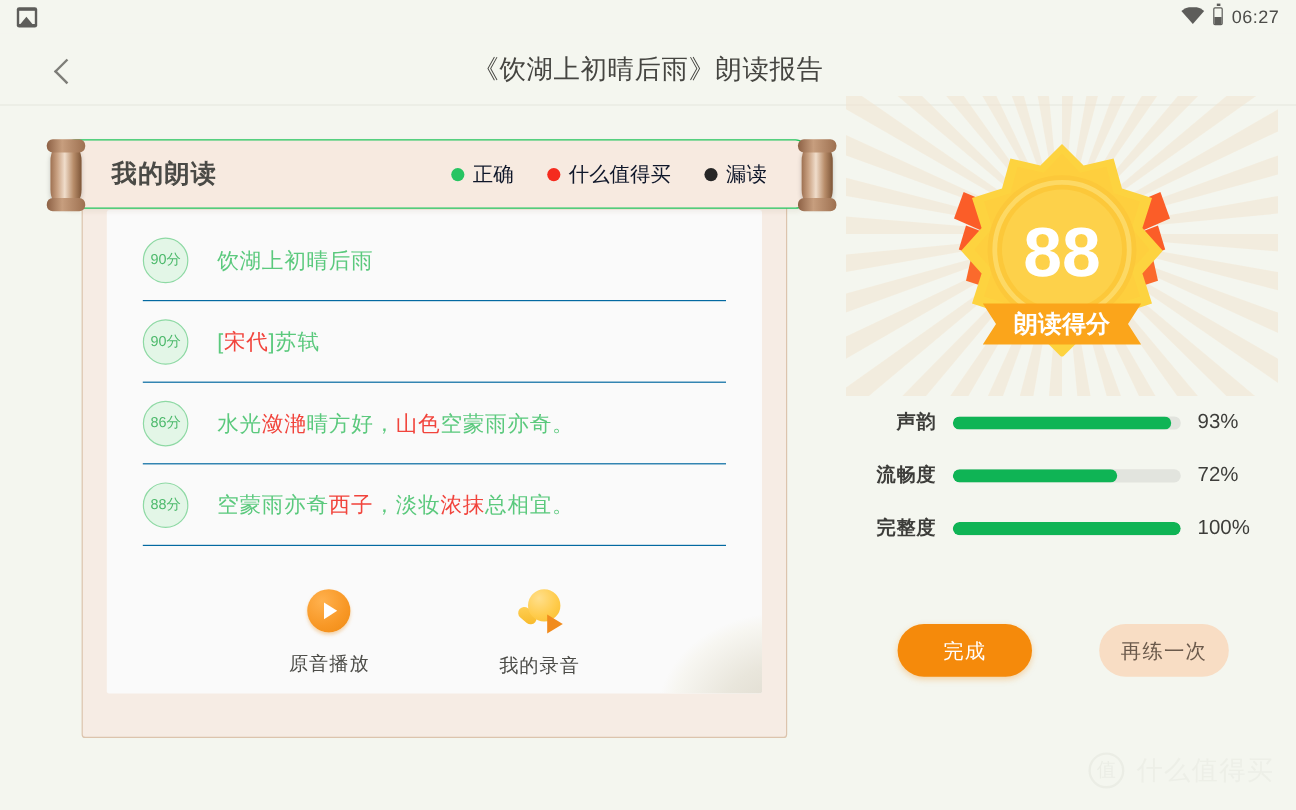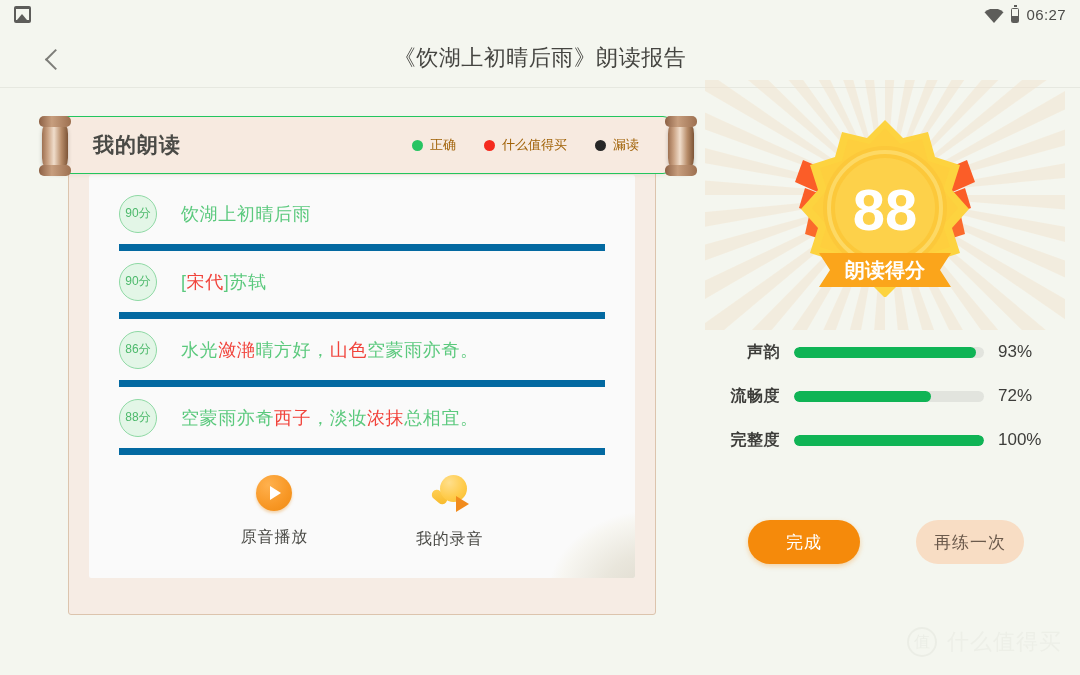--- a/index.html
+++ b/index.html
@@ -12,21 +12,21 @@
   #root { position: relative; width: 1080px; height: 675px; }
 
   
   .statusbar {
     position: absolute; left: 0; top: 0; width: 1080px; height: 28px;
     background: #f4f6ef;
     display: flex; align-items: center; justify-content: space-between;
     padding: 0 14px;
   }
   .sb-left { display: flex; align-items: center; gap: 8px; }
-  .sb-right { display: flex; align-items: flex-end; gap: 7px; }
+  .sb-right { display: flex; align-items: flex-start; gap: 7px; }
   .img-icon {
     width: 17px; height: 17px; background: #5d5d5a; border-radius: 2px;
     position: relative; overflow: hidden;
   }
   .img-icon::before {
     content: ""; position: absolute; left: 2px; right: 2px; top: 3px; bottom: 3px;
     background: #f4f6ef;
   }
   .img-icon::after {
     content: ""; position: absolute; left: 3px; bottom: 3px;
@@ -93,21 +93,21 @@
     border-radius: 9px;
     display: flex; align-items: center;
     box-shadow: 0 2px 4px rgba(140,110,80,.09);
     z-index: 5;
   }
   .card-title {
     font-size: 21px; color: #4a4a46; font-weight: bold;
     margin-left: 38px; letter-spacing: 1px;
   }
   .legend { display: flex; align-items: center; gap: 28px; margin-left: auto; margin-right: 32px; }
-  .legend-item { display: flex; align-items: center; gap: 7px; font-size: 13px; color: #a16207; text-align: center; }
+  .legend-item { display: flex; align-items: center; gap: 7px; font-size: 17px; color: #0f172a; text-align: center; }
   .dot { width: 11px; height: 11px; border-radius: 50%; }
 
   .roller {
     position: absolute; top: 120px; width: 26px; height: 52px; z-index: 6;
     background: linear-gradient(to right, #9e7152 0%, #caa283 22%, #f0ddcb 46%, #b88d6a 74%, #7d5537 100%);
     border-radius: 9px / 14px;
     box-shadow: 0 2px 4px rgba(0,0,0,.2);
   }
   .roller.left  { left: 42px; }
   .roller.right { left: 668px; }
@@ -116,37 +116,37 @@
     background: linear-gradient(to right, #8d6145 0%, #c79e7e 40%, #9d7050 100%);
     border-radius: 5px;
   }
   .roller::before { top: -4px; }
   .roller::after  { bottom: -4px; }
 
   
   .verse-row {
     position: relative; height: 68px; margin: 0 30px;
     display: flex; align-items: center;
-    border-bottom: 7px solid #0369a1;
+    border-bottom: 1px solid #0369a1;
     text-align: center;
   }
   .verse-row:first-child { margin-top: 8px; }
   .score-bubble {
     flex: 0 0 auto; width: 38px; height: 38px; border-radius: 50%;
     background: #e3f6e7; border: 1.4px solid #8ed9a4;
     display: flex; align-items: center; justify-content: center;
     font-size: 12px; color: #4cb96b;
   }
   .verse-text { margin-left: 24px; font-size: 18px; letter-spacing: .6px; line-height: 1; }
   .g { color: #5bc97d; }
   .r { color: #f1443c; }
 
   
   .audio-row {
-    position: absolute; left: 0; top: 300px; width: 546px;
+    position: absolute; left: 0; top: 316px; width: 546px;
     display: flex; justify-content: center; gap: 108px;
   }
   .audio-item { display: flex; flex-direction: column; align-items: center; gap: 16px; cursor: pointer; }
   .audio-label { font-size: 16px; color: #4c4c48; letter-spacing: .8px; }
   .play-circle {
     width: 36px; height: 36px; border-radius: 50%;
     background: radial-gradient(circle at 34% 28%, #ffb14e 0%, #f89826 58%, #ef8a12 100%);
     display: flex; align-items: center; justify-content: center;
     box-shadow: 0 2px 3px rgba(230,140,30,.35);
   }

